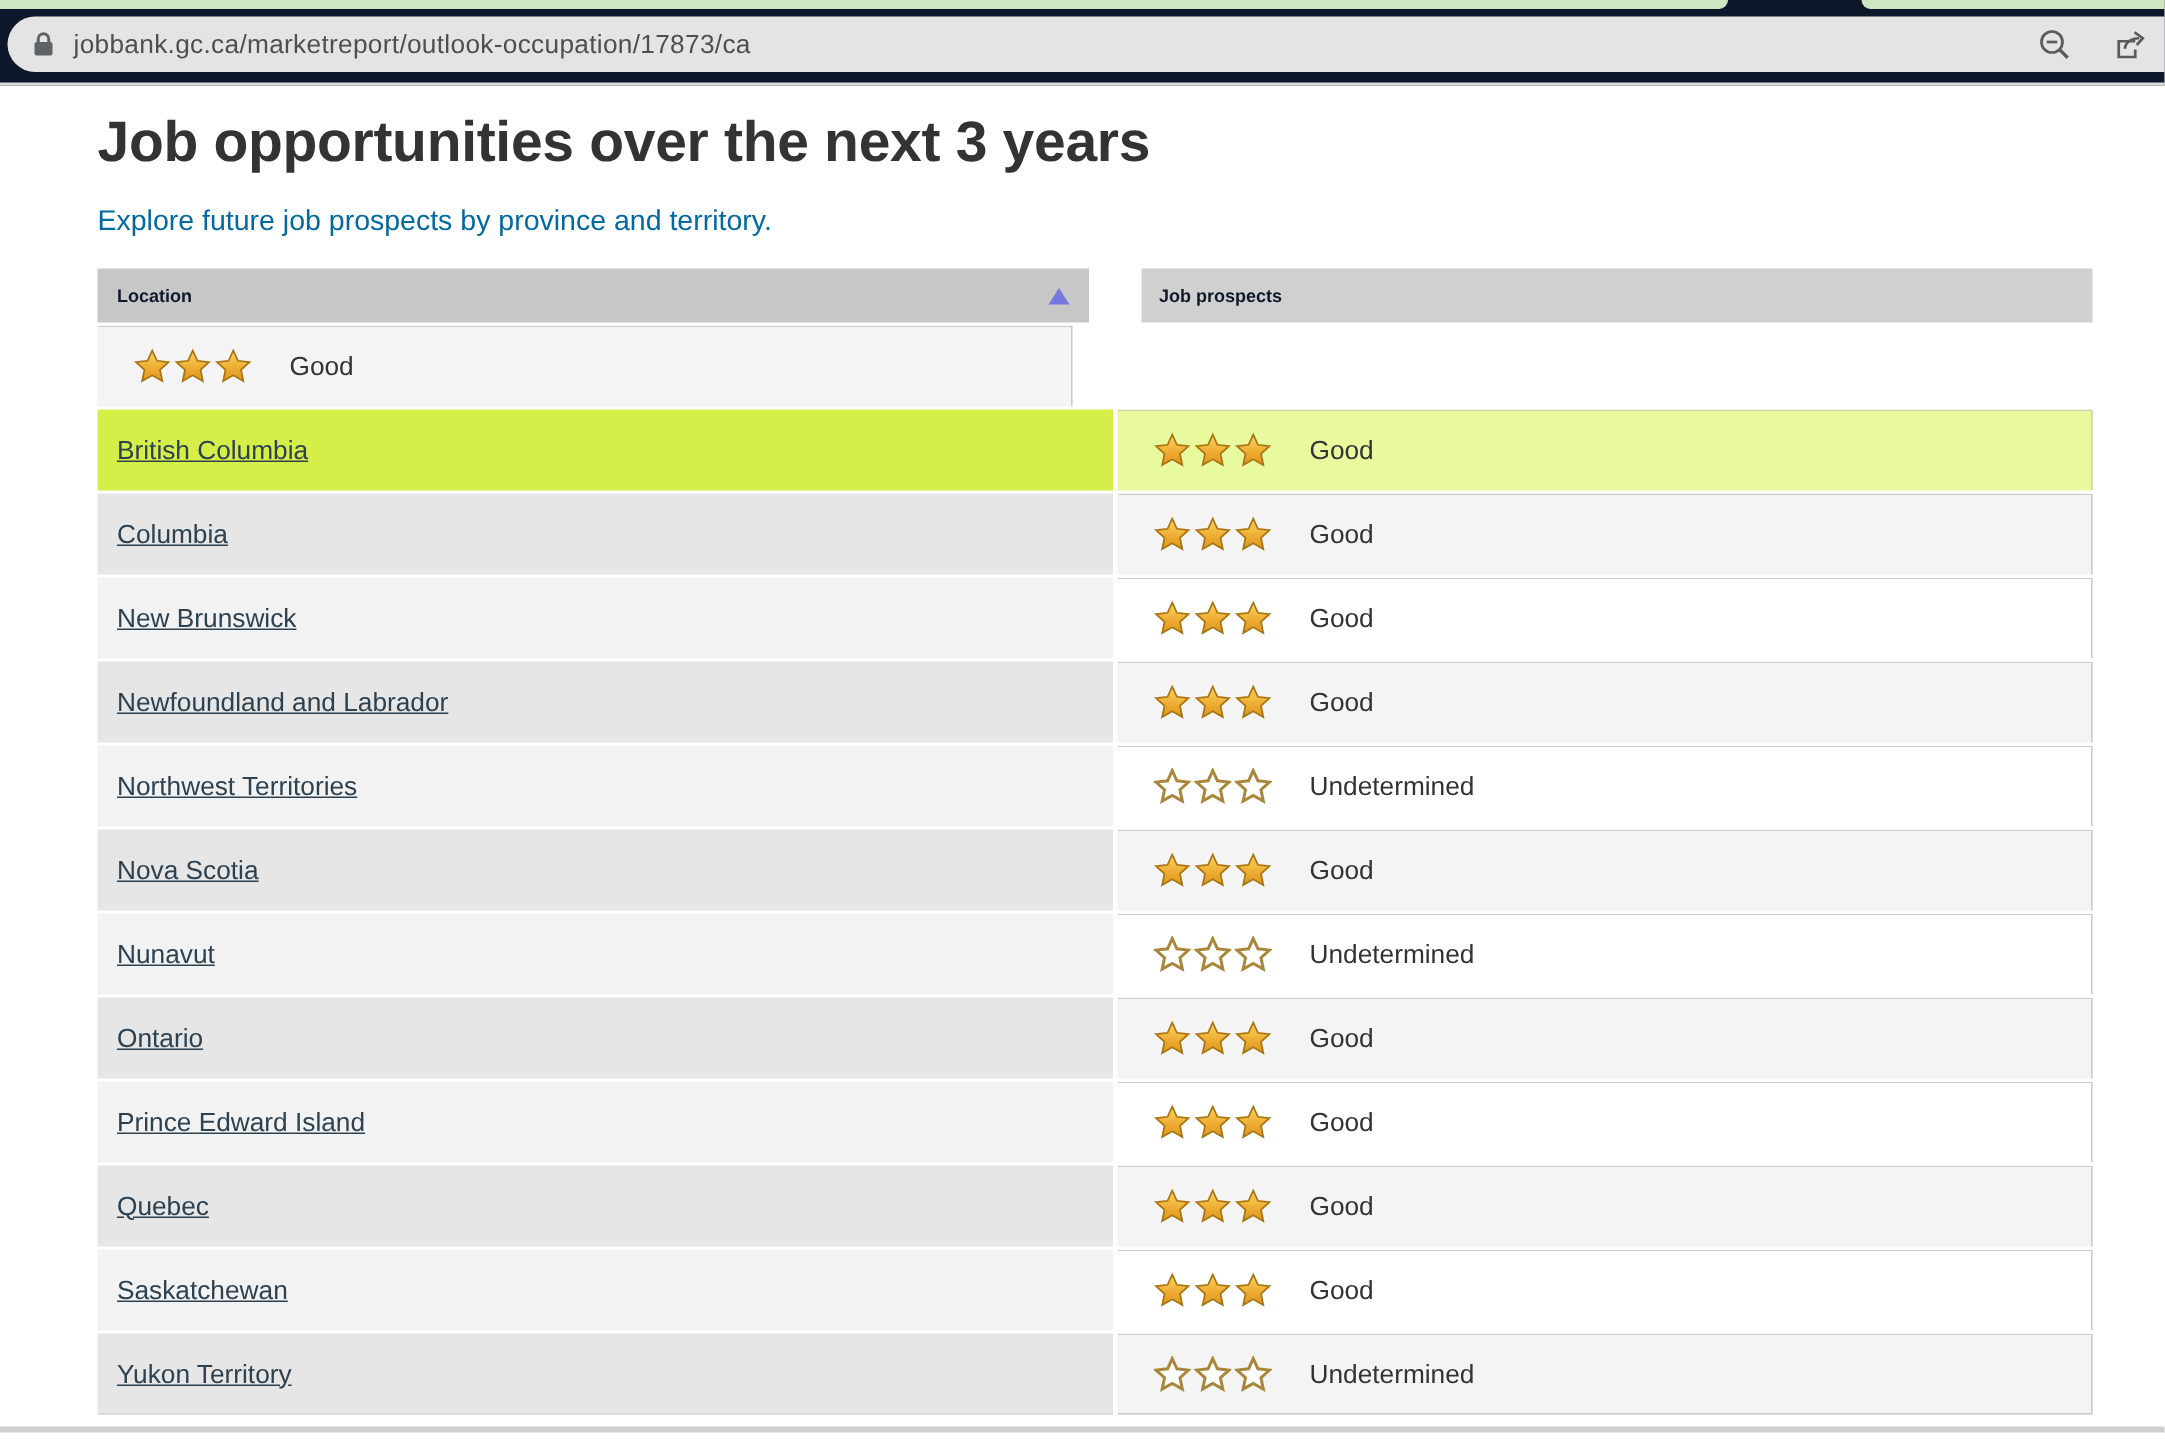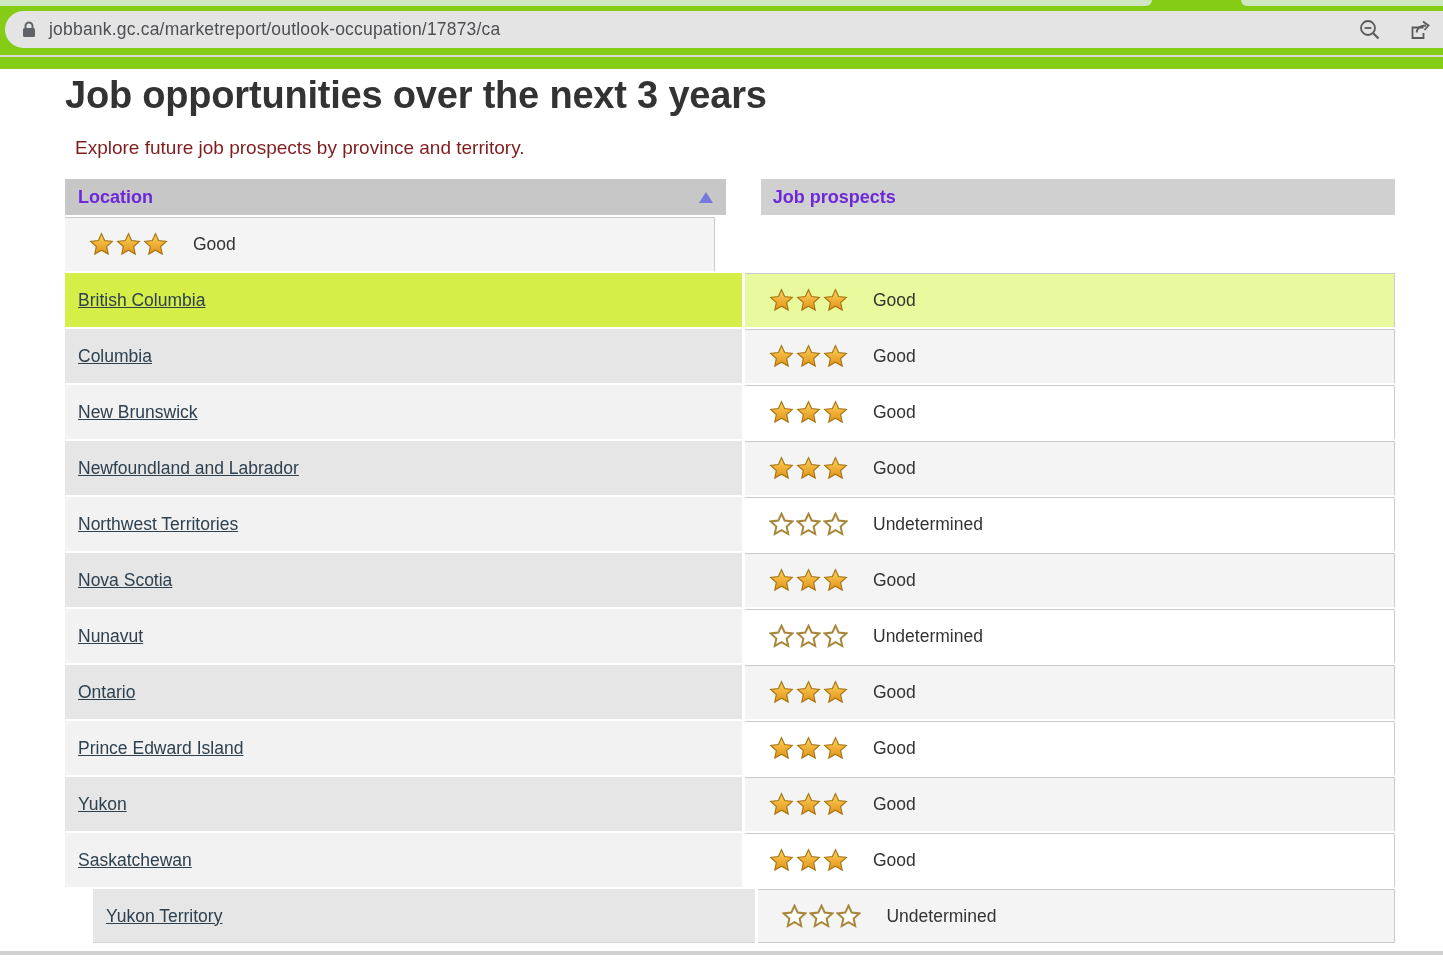--- a/index.html
+++ b/index.html
@@ -1,62 +1,62 @@
 <!DOCTYPE html>
 <html><head>
 <meta charset="utf-8">
 <style>
   * { margin:0; padding:0; box-sizing:border-box; }
   html,body { width:1443px; height:963px; background:#fff; overflow:hidden;
               font-family:"Liberation Sans","DejaVu Sans",sans-serif; }
 
   
-  .chrome { position:absolute; top:0; left:0; width:1443px; height:69px; background:#84cc16; }
+  .chrome { position:absolute; top:0; left:0; width:1443px; height:57px; background:#0f172a; }
   .theme-strip { position:absolute; top:0; left:0; width:1443px; height:6px; }
   .theme-seg { position:absolute; top:0; height:6px; background:#cfe6c3; }
   .theme-seg.left  { left:0; width:1152px; border-bottom-right-radius:7px; }
   .theme-seg.right { left:1241px; width:202px; border-bottom-left-radius:7px; }
 
   .address-bar { position:absolute; top:11px; left:5px; width:1438px; height:37px;
                  background:#e4e4e4; border-radius:19px 0 0 19px; }
   .lock { position:absolute; left:15px; top:9px; }
   .url-text { position:absolute; left:44px; top:8px; font-size:17.5px; color:#4d4f52;
               letter-spacing:.2px; white-space:nowrap; }
   .bar-icon { position:absolute; top:7px; width:24px; height:24px; cursor:pointer; }
   .bar-icon.zoom  { left:1353px; }
   .bar-icon.share { left:1403px; }
   .chrome-bottom { position:absolute; top:55px; left:0; width:1443px; height:2px; background:#dadada; }
 
   
   .page-title { position:absolute; left:65px; top:74px; font-size:38px; font-weight:bold;
                 color:#333; letter-spacing:-.2px; }
-  .page-subtitle { position:absolute; left:65px; top:137px; font-size:19px; color:#7f1d1d;margin-left:10px; }
+  .page-subtitle { position:absolute; left:65px; top:137px; font-size:19px; color:#0369a1; }
 
   
   .jobs-table { position:absolute; left:65px; top:179px; width:1330px; }
   .t-row { display:flex; column-gap:3px; }
   .t-header { height:36px; margin-bottom:2px; }
   .cell-loc  { width:677px; }
   .cell-pros { width:650px; }
   .t-header .cell-loc  { background:#c7c7c7; display:flex; align-items:center;
                          padding:0 13px; cursor:pointer; }
   .t-header .cell-pros { background:#d0d0d0; display:flex; align-items:center;
                          padding:0 12px; cursor:pointer;margin-left:32px; }
-  .th-label { font-size:18px; font-weight:bold; color:#6d28d9; }
+  .th-label { font-size:12px; font-weight:bold; color:#0f172a; }
   .sort-asc { margin-left:auto; width:0; height:0; border-left:7px solid transparent;
               border-right:7px solid transparent; border-bottom:11px solid #7678dd; }
 
   .t-body { display:flex; flex-direction:column; row-gap:2px; }
   .t-body .t-row { height:54px; }
   .t-body .cell-loc  { display:flex; align-items:center; padding:0 13px; }
   .t-body .cell-pros { display:flex; align-items:center; padding:0 24px;
                        box-shadow: inset 0 1px 0 #cbcbcb, inset -1px 0 0 #cbcbcb; gap: 12px; }
   .t-body .t-row:last-child .cell-pros { box-shadow: inset 0 1px 0 #cbcbcb,
                        inset -1px 0 0 #cbcbcb, inset 0 -1px 0 #cbcbcb; }
-  .t-body .t-row:last-child .cell-loc  { box-shadow: inset 0 -1px 0 #d4d4d4; margin-left: 28px; }
+  .t-body .t-row:last-child .cell-loc  { box-shadow: inset 0 -1px 0 #d4d4d4; }
 
   .t-body .t-row:nth-child(odd)  .cell-loc  { background:#e6e6e6; }
   .t-body .t-row:nth-child(odd)  .cell-pros { background:#f4f4f4; }
   .t-body .t-row:nth-child(even) .cell-loc  { background:#f2f2f2; }
   .t-body .t-row:nth-child(even) .cell-pros { background:#ffffff; }
   .t-body .t-row.highlight .cell-loc  { background:#d6ee48 !important; }
   .t-body .t-row.highlight .cell-pros { background:#e9fa9e !important; }
 
   .loc-link { font-size:17.5px; color:#2d4150; text-decoration:underline; cursor:pointer; }
   .star-rating { display:flex; align-items:center; column-gap:2px; }
@@ -340,21 +340,21 @@
   <svg width="25" height="24" viewBox="0 0 24 23" class="star-filled">
     <path d="M12 1.6l3 6.55 7.4.85-5.45 4.9 1.5 7.25L12 17.5l-6.45 3.65 1.5-7.25L1.6 9l7.4-.85z"></path>
   </svg>
 </span>
       <span class="pros-label">Good</span>
     </div>
   </div>
 
   <div class="t-row">
     <div class="cell-loc">
-      <a class="loc-link">Yukon</a>
+      <a class="loc-link">Quebec</a>
     </div>
     <div class="cell-pros">
       <span class="star-rating">
   <svg width="25" height="24" viewBox="0 0 24 23" class="star-filled">
     <path d="M12 1.6l3 6.55 7.4.85-5.45 4.9 1.5 7.25L12 17.5l-6.45 3.65 1.5-7.25L1.6 9l7.4-.85z"></path>
   </svg>
 
   <svg width="25" height="24" viewBox="0 0 24 23" class="star-filled">
     <path d="M12 1.6l3 6.55 7.4.85-5.45 4.9 1.5 7.25L12 17.5l-6.45 3.65 1.5-7.25L1.6 9l7.4-.85z"></path>
   </svg>

